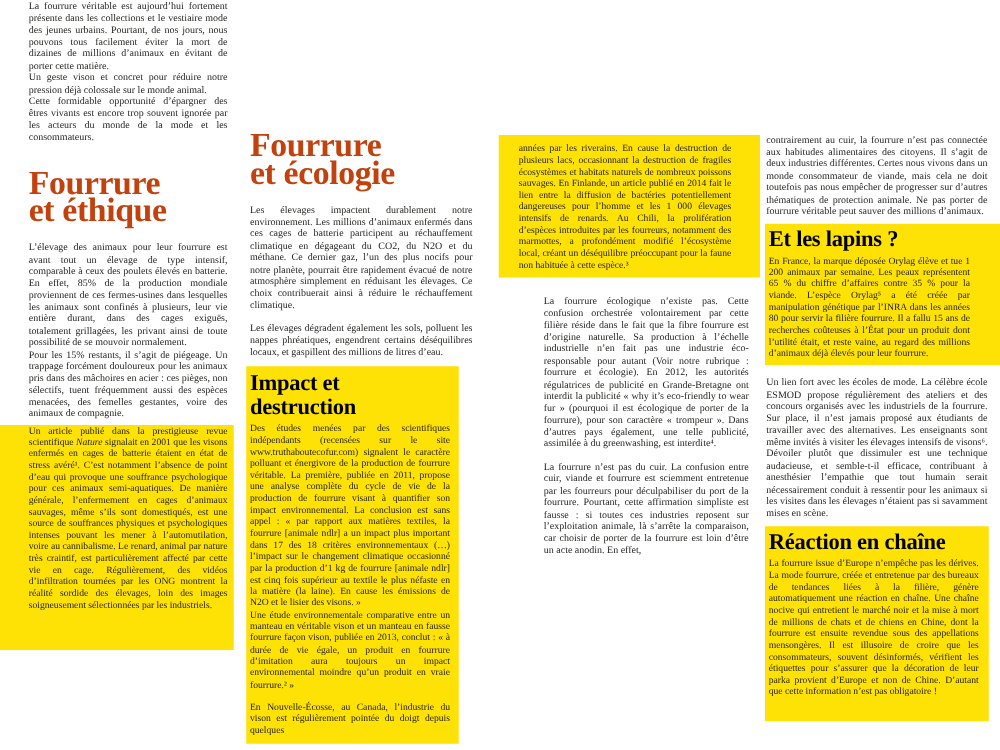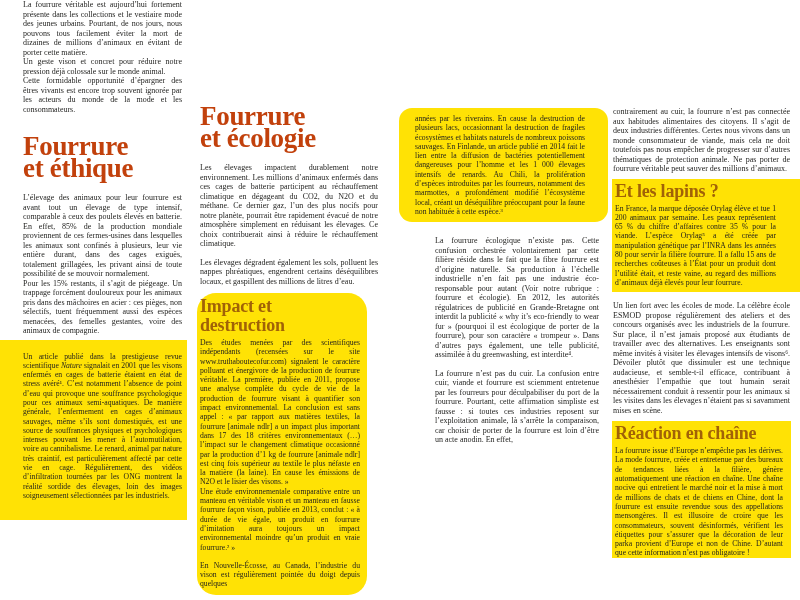--- a/index.html
+++ b/index.html
@@ -21,30 +21,30 @@
     margin:0;font-size:27px;line-height:22px;font-weight:700;color:#c2410c;
     letter-spacing:-0.3px;
   }
   h1 span{display:block;}
   .h-ethique{margin-top:21px;}
   .after-h1{margin-top:14px;}
   .big-head{font-size:31px;line-height:27.5px;letter-spacing:-0.6px;margin:13px 0 0 36px;}
   .hl{background:#ffe205;}
   .hl p{font-size:7.7px;line-height:9.3px;}
   h2{
-    margin:0 0 3px 0;font-size:18px;line-height:19px;font-weight:700;color:#a16207;
+    margin:0 0 3px 0;font-size:18px;line-height:19px;font-weight:700;color:#000000;
     letter-spacing:-0.2px;
   }
-  .hl-col1{width:187px;height:180px;padding:12px 5px 0 23px;box-sizing:border-box;margin-top:4px;}
-  .hl-col2{width:170px;min-height:253px;padding:4px 7px 6px 3px;box-sizing:border-box;margin-top:7px;border-radius:19px;}
-  .hl-col3{width:209px;min-height:114px;padding:6px 23px 5px 16px;box-sizing:border-box;border-radius:13px;}
+  .hl-col1{width:187px;height:180px;padding:0 5px 0 23px;box-sizing:border-box;margin-top:4px;}
+  .hl-col2{width:170px;min-height:253px;padding:4px 7px 6px 3px;box-sizing:border-box;margin-top:7px;}
+  .hl-col3{width:209px;min-height:114px;padding:6px 23px 5px 16px;box-sizing:border-box;}
   .col3-body{margin-left:36px;width:164px;}
   .col4-p{margin-left:1px;width:177px;}
   .hl-lapins{width:188px;min-height:110px;padding:3px 24px 5px 3px;box-sizing:border-box;margin-top:5px;}
-  .hl-reaction{width:179px;min-height:130px;padding:3px 8px 0 3px;box-sizing:border-box;margin-top:6px;}
+  .hl-reaction{width:179px;min-height:130px;padding:3px 8px 19px 3px;box-sizing:border-box;margin-top:6px;}
   em{font-style:italic;}
 </style>
 </head>
 <body style="background: rgb(255, 255, 255); color: rgb(30, 30, 28);">
 
 <div class="sheet">
 
   <div class="col" id="col1">
     <div class="inset">
       <p>La fourrure véritable est aujourd’hui fortement présente dans les collections et le vestiaire mode des jeunes urbains. Pourtant, de nos jours, nous pouvons tous facilement éviter la mort de dizaines de millions d’animaux en évitant de porter cette matière.</p>

